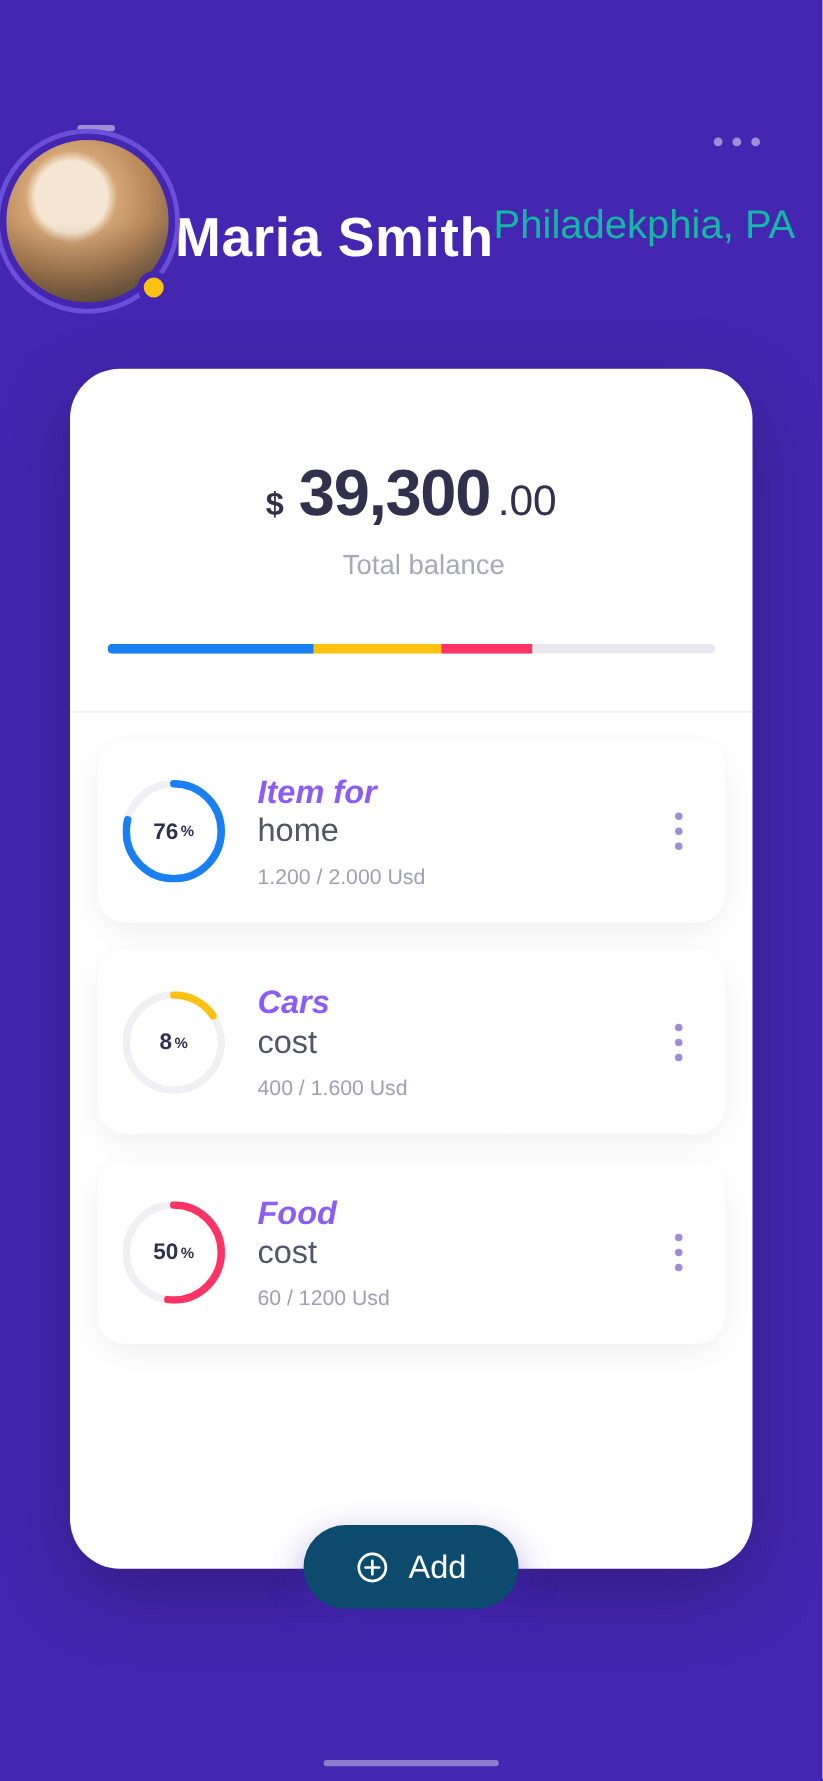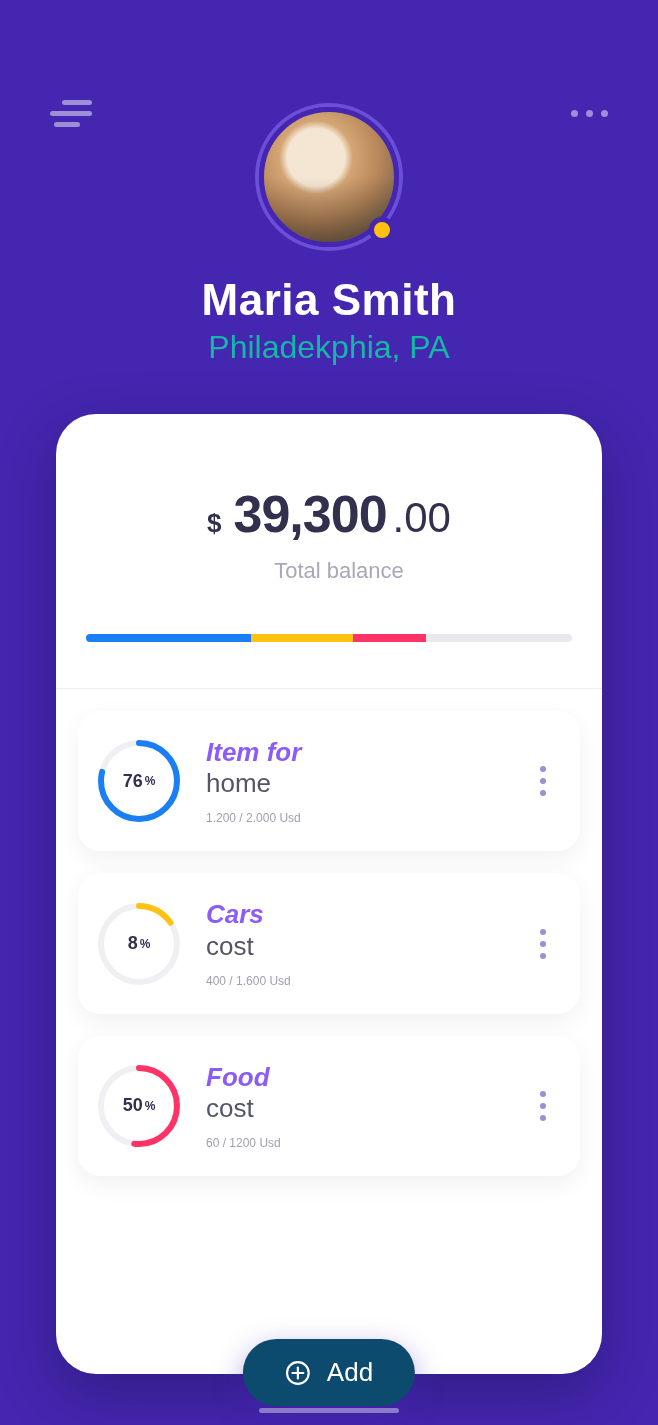--- a/index.html
+++ b/index.html
@@ -8,35 +8,35 @@
     .header { display: flex; justify-content: space-between; align-items: center; padding: 100px 50px 0 50px; }
     .menu-icon { display: flex; flex-direction: column; gap: 6px; cursor: pointer; }
     .menu-icon span { height: 5px; background: #9d8ed5; border-radius: 3px; }
     .menu-icon span:nth-child(1) { width: 30px; margin-left: 12px; }
     .menu-icon span:nth-child(2) { width: 42px; }
     .menu-icon span:nth-child(3) { width: 26px; margin-left: 4px; }
     
     .more-icon { display: flex; gap: 8px; cursor: pointer; }
     .more-icon span { width: 7px; height: 7px; background: #9d8ed5; border-radius: 50%; }
     
-    .profile { display: flex; flex-direction: column; align-items: center; margin-top: -20px; }
+    .profile { display: flex; flex-direction: row; align-items: center; margin-top: -20px; }
     .avatar-wrap { position: relative; width: 140px; height: 140px; }
     .avatar { width: 140px; height: 140px; border-radius: 50%; border: 5px solid #4426b0; box-shadow: 0 0 0 4px #6b4fd8; background: radial-gradient(circle at 40% 35%, #f5e6d3 0%, #f5e6d3 25%, #d4a574 32%, #b8875a 55%, #8a6d4f 75%, #5c4a3a 100%); overflow: hidden; position: relative; }
     .avatar::after { content: ''; position: absolute; left: 0; right: 0; bottom: 0; height: 50%; background: linear-gradient(180deg, transparent, rgba(0,0,0,0.3)); }
     .status-dot { position: absolute; bottom: 4px; right: 4px; width: 26px; height: 26px; background: #ffc211; border: 5px solid #4426b0; border-radius: 50%; }
     
     .username { color: #fff; font-size: 44px; font-weight: 700; margin-top: 28px; letter-spacing: 0.5px; }
     .location { color: #14b8a6; font-size: 32px; margin-top: 4px; font-weight: 400; }
     
     .card { background: #fff; border-radius: 40px; margin: 48px 56px 0 56px; padding-top: 70px; position: relative; box-shadow: 0 20px 60px rgba(0,0,0,0.25); min-height: 960px; }
     
     .balance-row { display: flex; justify-content: center; align-items: baseline; gap: 6px; }
     .currency { color: #33304e; font-size: 26px; font-weight: 700; margin-right: 6px; }
     .amount-main { color: #33304e; font-size: 52px; font-weight: 800; letter-spacing: -1px; }
-    .amount-cents { color: #33304e; font-size: 42px; font-weight: 500; }
+    .amount-cents { color: #33304e; font-size: 34px; font-weight: 500; }
     .balance-label { color: #a8a8b8; font-size: 22px; text-align: center; margin-top: 14px; padding-left: 20px; }
     
     .spend-bar { display: flex; margin: 50px 30px 0 30px; height: 8px; border-radius: 4px; overflow: hidden; }
     .spend-bar span { height: 100%; }
     .seg1 { background: #1a7ff2; flex: 34; }
     .seg2 { background: #ffc211; flex: 21; }
     .seg3 { background: #ff3366; flex: 15; }
     .seg4 { background: #e8e8ee; flex: 30; }
     
     .divider { height: 1px; background: #ededf2; margin-top: 46px; }
@@ -47,21 +47,21 @@
     .ring-wrap { position: relative; width: 82px; height: 82px; flex-shrink: 0; }
     .ring-wrap svg { transform: rotate(-90deg); }
     .ring-bg { fill: none; stroke: #f0f0f4; stroke-width: 6; }
     .ring-fg { fill: none; stroke-width: 6; stroke-linecap: round; }
     .ring-label { position: absolute; inset: 0; display: flex; align-items: center; justify-content: center; font-weight: 700; color: #33304e; font-size: 18px; }
     .ring-label small { font-size: 12px; margin-left: 2px; }
     
     .item-text { flex: 1; }
     .item-title { color: #8b5cf6; font-size: 26px; font-weight: 700; line-height: 1.2; font-style: italic; }
     .item-sub { color: #555568; font-size: 26px; font-weight: 400; line-height: 1.2; }
-    .item-values { color: #a0a0b0; font-size: 12px; margin-top: 12px; }
+    .item-values { color: #a0a0b0; font-size: 17px; margin-top: 12px; }
     
     .item-more { display: flex; flex-direction: column; gap: 6px; cursor: pointer; padding: 10px; }
     .item-more span { width: 6px; height: 6px; background: #9d8ed5; border-radius: 50%; }
     
     .add-btn { position: absolute; bottom: -32px; left: 50%; transform: translateX(-50%); background: #0c4a6e; color: #fff; border: none; border-radius: 40px; padding: 18px 42px; display: flex; align-items: center; gap: 16px; font-size: 26px; font-weight: 500; cursor: pointer; box-shadow: 0 10px 30px rgba(68,38,176,0.4); }
     .add-btn svg { width: 26px; height: 26px; }
     
     .home-indicator { position: absolute; bottom: 12px; left: 50%; transform: translateX(-50%); width: 140px; height: 5px; background: rgba(255,255,255,0.4); border-radius: 3px; }
   </style>
 </head>

